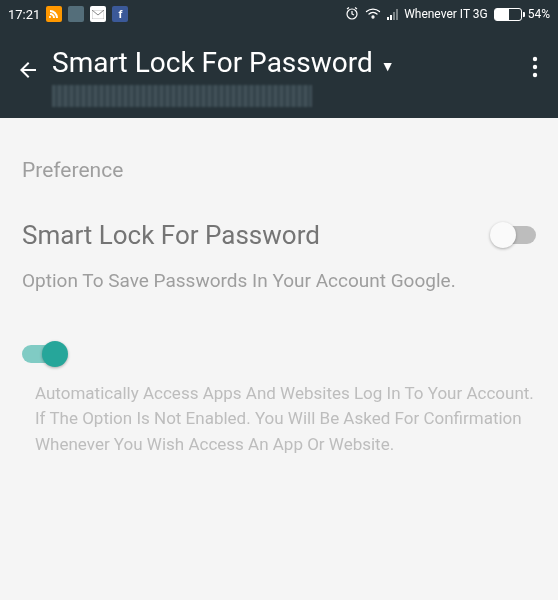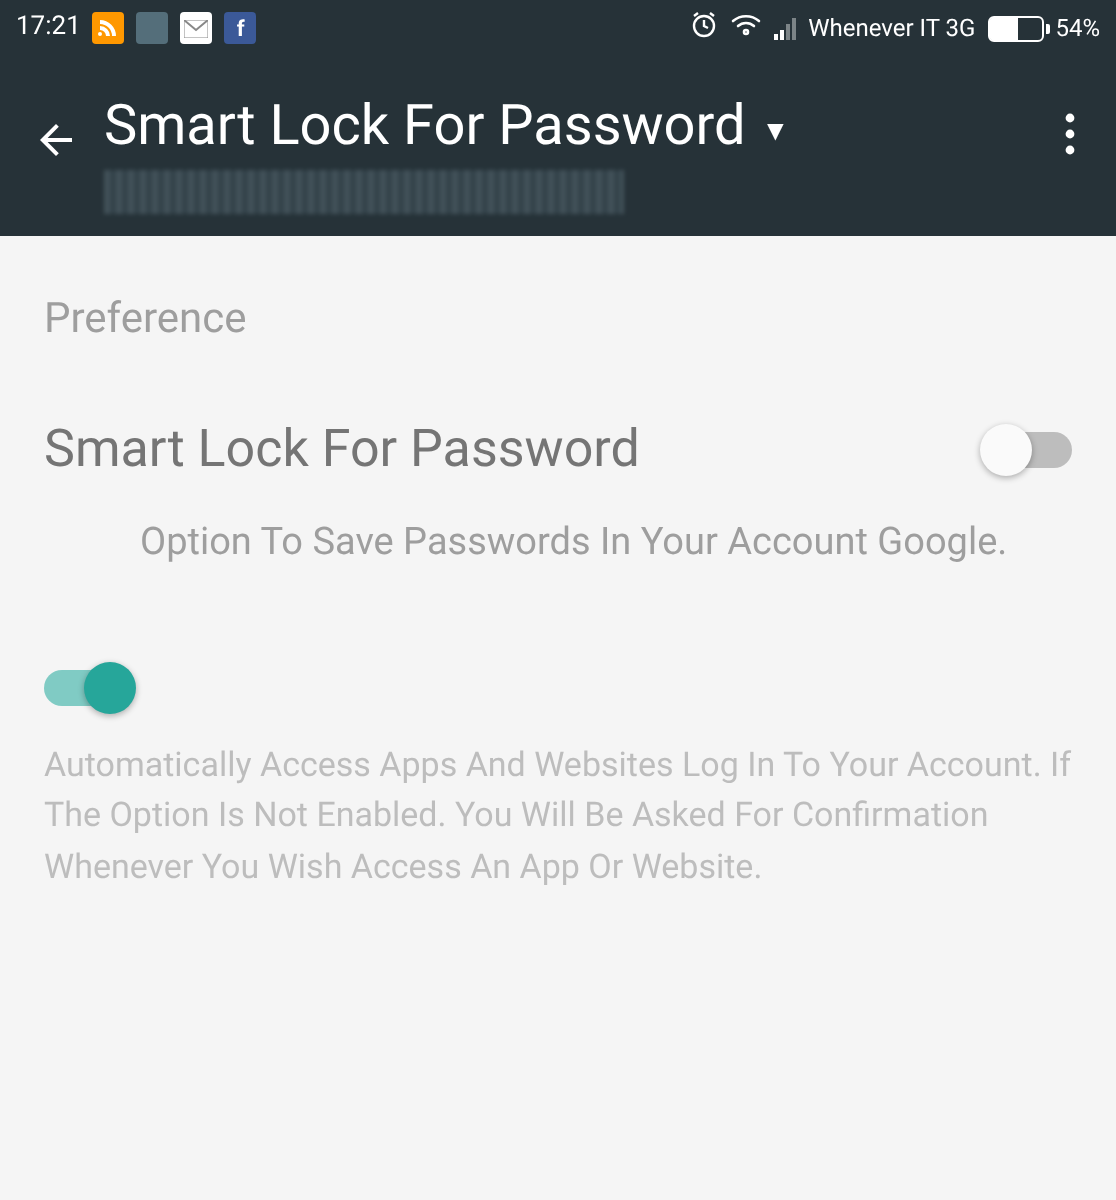--- a/index.html
+++ b/index.html
@@ -14,20 +14,21 @@
       height: 28px;
       background: #263238;
       color: #fff;
       display: flex;
       align-items: center;
       padding: 0 8px;
       font-size: 13px;
     }
     .status-left {
       display: flex;
+      align-items: center;
       gap: 6px;
     }
     .status-right {
       margin-left: auto;
       display: flex;
       align-items: center;
       gap: 6px;
     }
     .status-icon {
       width: 16px;
@@ -115,43 +116,44 @@
       opacity: 0.8;
     }
     .content {
       padding: 30px 22px;
       background: #f5f5f5;
     }
     .section-label {
       color: #9e9e9e;
       font-size: 21px;
       margin-bottom: 38px;
+      margin-top: 10px;
     }
     .setting-row {
       display: flex;
       align-items: center;
       justify-content: space-between;
       margin-bottom: 18px;
     }
     .setting-title {
       color: #757575;
       font-size: 26px;
       font-weight: 400;
     }
     .setting-desc {
       color: #9e9e9e;
       font-size: 19px;
       line-height: 1.4;
       margin-bottom: 50px;
-      margin-left: 48px;
     }
     .setting-desc2 {
       color: #bdbdbd;
       font-size: 17px;
       line-height: 1.5;
+      margin-left: 13px;
     }
     .toggle {
       width: 44px;
       height: 18px;
       border-radius: 10px;
       position: relative;
       cursor: pointer;
     }
     .toggle-off {
       background: #bdbdbd;

